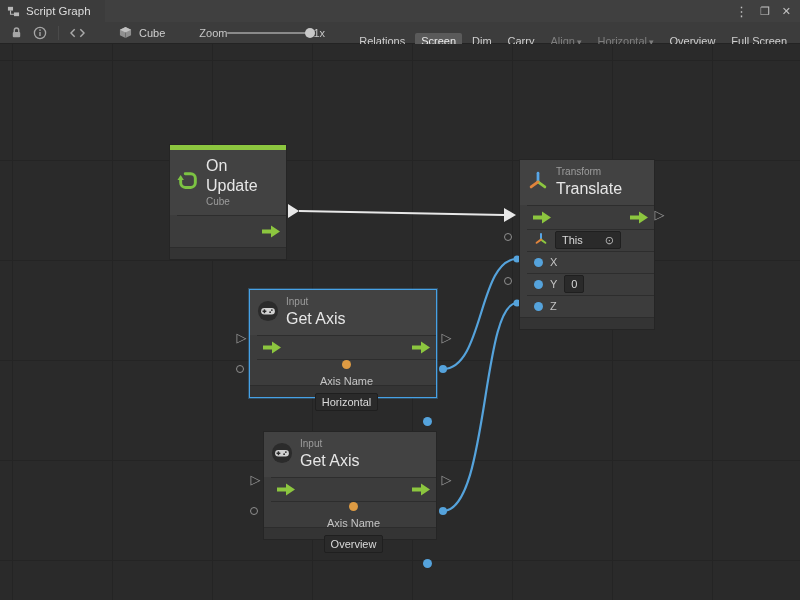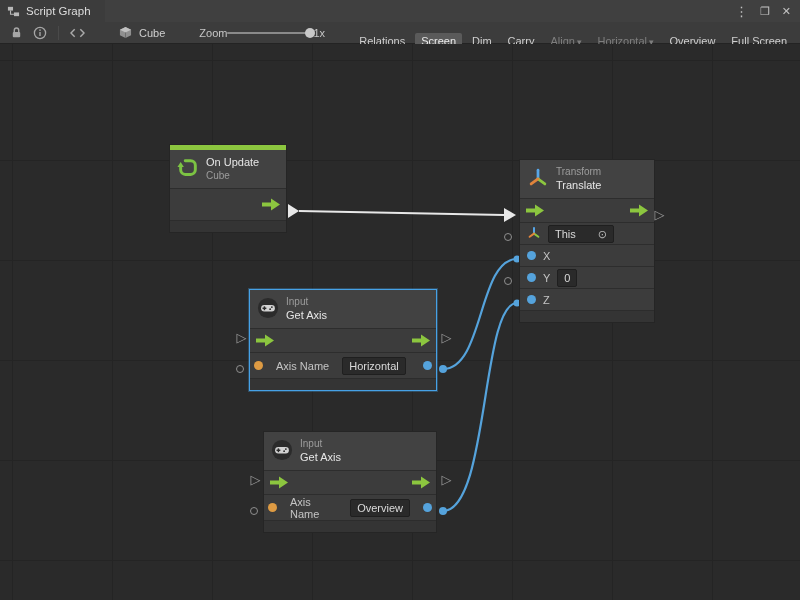--- a/index.html
+++ b/index.html
@@ -40,25 +40,25 @@
     background-position:12px 16px;
   }
   .wires { position:absolute; top:0; left:0; width:800px; height:556px; pointer-events:none; }
   
   .node { position:absolute; background:#3C3C3C; box-shadow:0 0 0 1px #252525; }
   .node.selected { box-shadow:0 0 0 1px #46A1E6, 0 0 0 2px rgba(70,161,230,.30); }
   .accent { height:5px; background:#8CC63F; }
   .node-header { display:flex; align-items:center; gap:7px; padding:6px 10px 6px 7px; background:#424242; }
   .hdr-lines { display:flex; flex-direction:column; line-height:1.25; }
   .hdr-sub { font-size:10px; color:#9C9C9C; }
-  .hdr-title { font-size:11px; color:#E6E6E6; }
-  .row { display:flex; align-items:center; border-top:1px solid #2D2D2D; }
+  .hdr-title { font-size:16px; color:#E6E6E6; }
+  .row { display:flex; align-items:center; border-top:1px solid #2D2D2D;margin-left:7px; }
   .flow-row { justify-content:space-between; padding:0 5px; height:24px; }
   .flow-row.out-only { justify-content:flex-end; height:32px; }
-  .param-row { gap:13px; padding:0 4px; height:26px; }
+  .param-row { gap:6px; padding:0 4px; height:26px;flex-direction:column; }
   .t-row { gap:7px; padding:0 7px; height:22px; }
   .node-footer { height:12px; background:#343434; border-top:1px solid #2C2C2C; }
   .dot { width:9px; height:9px; border-radius:50%; flex:0 0 auto; }
   .dot.blue { background:#55A3DC; }
   .dot.orange { background:#DE9B43; }
   .plabel { color:#C4C4C4; }
   .field { background:#2A2A2A; border:1px solid #1F1F1F; border-radius:2px; padding:2px 6px; color:#DADADA; font-size:11px; line-height:1.1; }
   .this-field { display:flex; align-items:center; gap:8px; min-width:66px; justify-content:space-between; }
   .num-field { min-width:16px; }
   .flow-arrow { display:block; flex:0 0 auto; }

